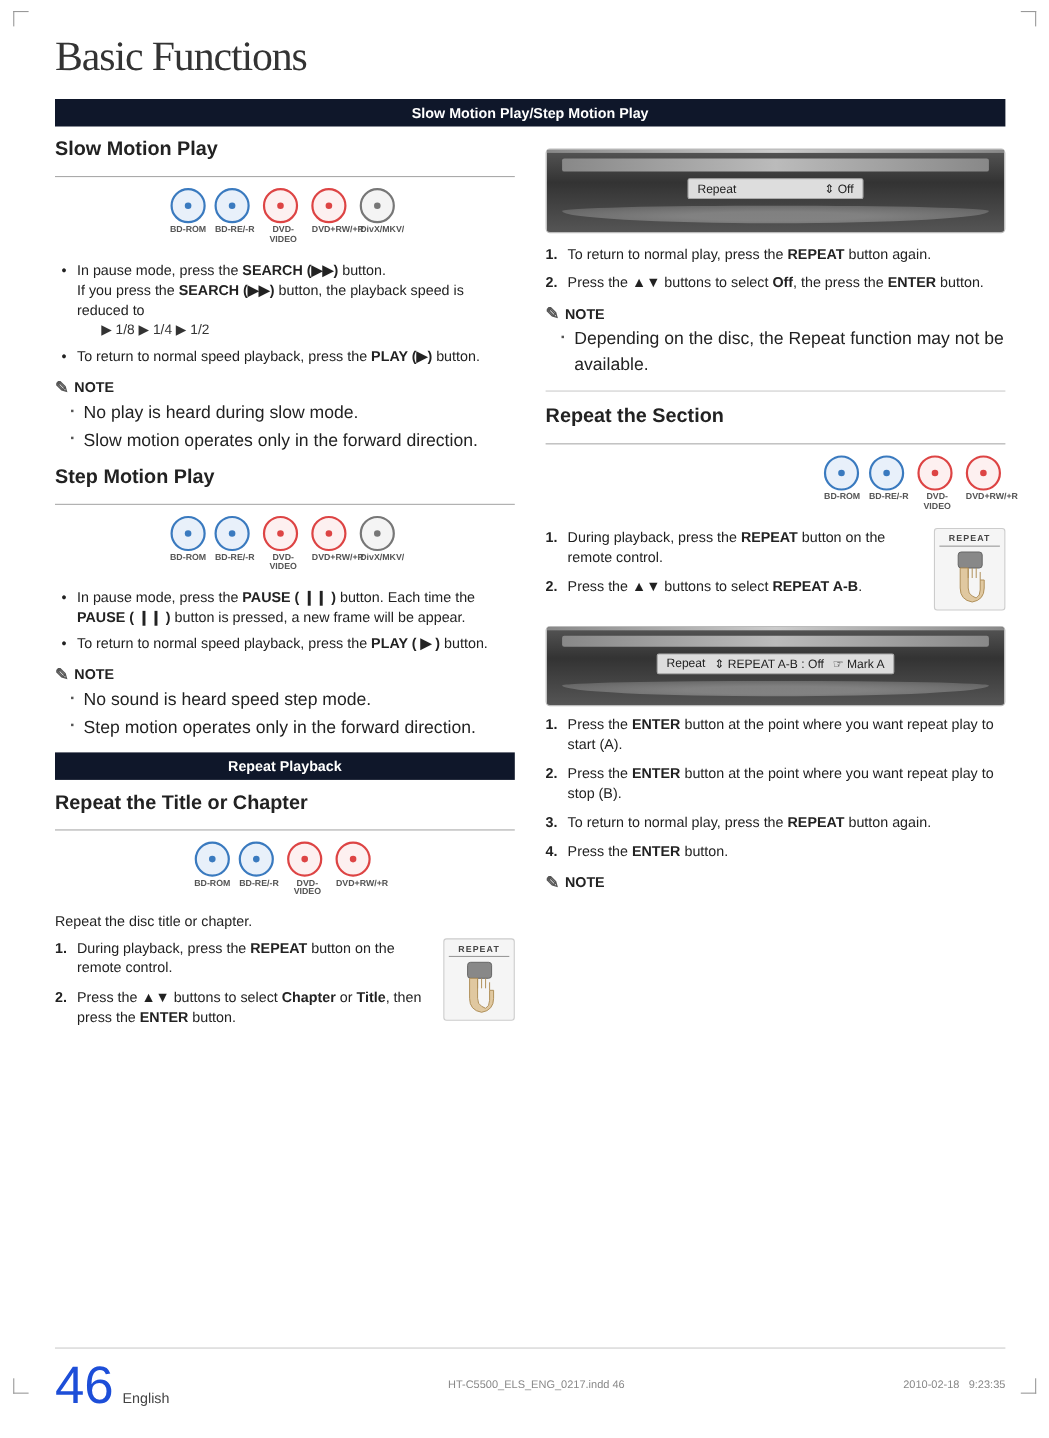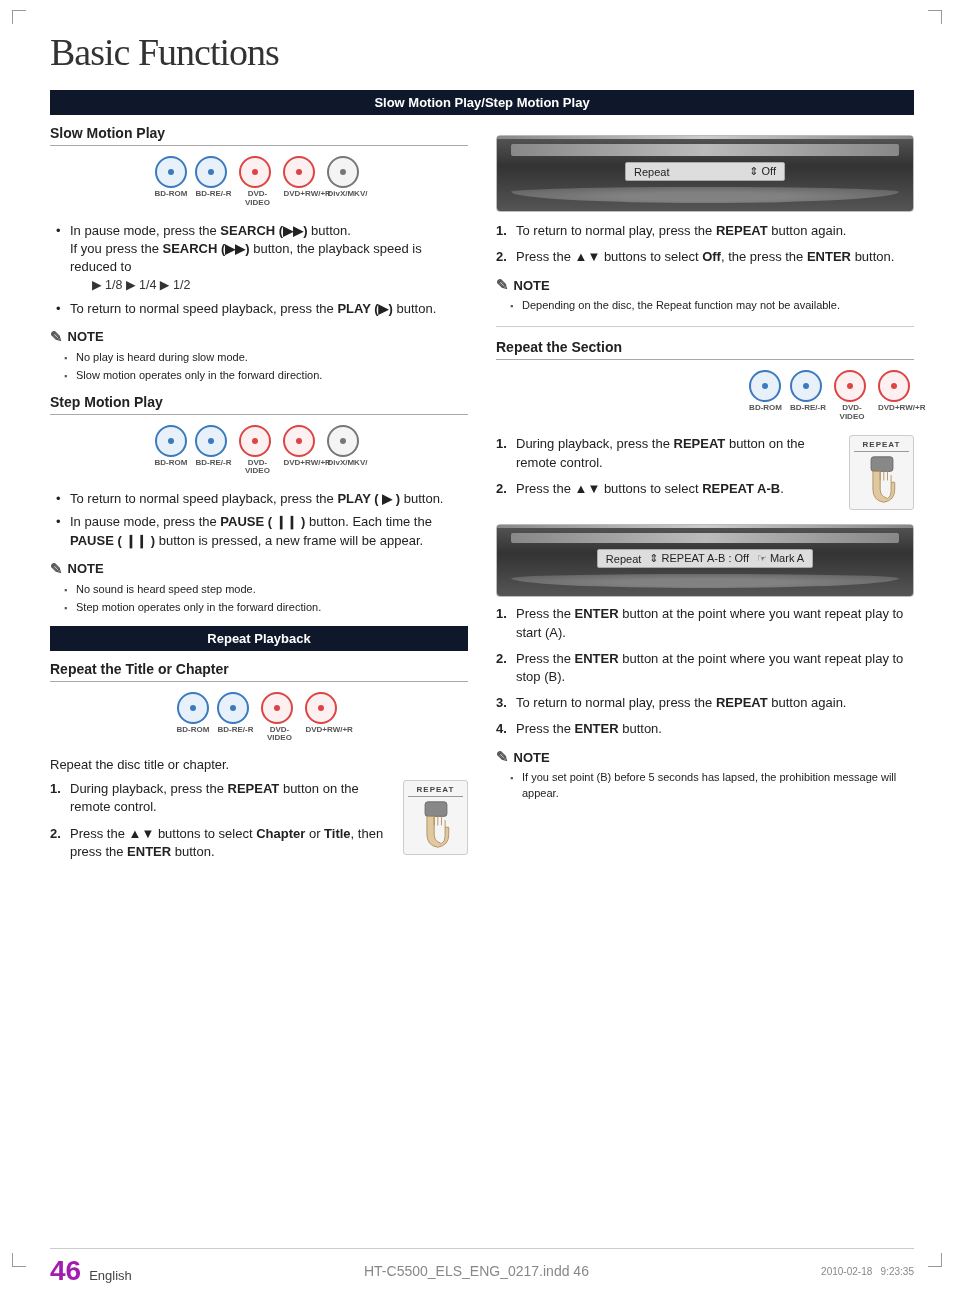--- a/index.html
+++ b/index.html
@@ -61,25 +61,25 @@
       color: #fff;
       text-align: center;
       padding: 5px 10px;
       font-size: 13px;
       font-weight: bold;
       margin-bottom: 10px;
     }
 
     
     .section-title {
-      font-size: 14px;
+      font-size: 18px;
       font-weight: bold;
       color: #222;
       border-bottom: 1px solid #aaa;
-      padding-bottom: 4px;
+      padding-bottom: 14px;
       margin-bottom: 10px;
     }
 
     
     .disc-icons {
       display: flex;
       justify-content: center;
       gap: 8px;
       margin: 10px 0 14px 0;
     }
@@ -177,21 +177,21 @@
     }
     .note-block ul {
       list-style: none;
       padding-left: 14px;
     }
     .note-block ul li {
       position: relative;
       padding-left: 12px;
       margin-bottom: 3px;
       line-height: 1.4;
-      font-size: 11px;
+      font-size: 16px;
     }
     .note-block ul li::before {
       content: '▪';
       position: absolute;
       left: 0;
       font-size: 9px;
       top: 2px;
       color: #555;
     }
 
@@ -307,30 +307,30 @@
       justify-content: space-between;
       border-top: 1px solid #ccc;
       padding-top: 6px;
     }
     .page-num-block {
       display: flex;
       align-items: baseline;
       gap: 8px;
     }
     .page-num {
-      font-size: 28px;
-      font-weight: bold;
-      color: #a21caf;
+      font-size: 48px;
+      font-weight: normal;
+      color: #1d4ed8;
     }
     .page-lang {
       font-size: 13px;
       color: #444;
     }
     .footer-file {
-      font-size: 14px;
+      font-size: 10px;
       color: #888;
     }
     .footer-date {
       font-size: 10px;
       color: #888;
     }
 
     
     .clearfix::after { content: ''; display: block; clear: both; }
 
@@ -451,22 +451,22 @@
             <div class="disc-circle"></div>
             <span class="disc-label">DVD+RW/+R</span>
           </div>
           <div class="disc-icon disc-divx">
             <div class="disc-circle"></div>
             <span class="disc-label">DivX/MKV/</span>
           </div>
         </div>
 
         <ul>
+          <li>In pause mode, press the <b>PAUSE ( ❙❙ )</b> button. Each time the <b>PAUSE ( ❙❙ )</b> button is pressed, a new frame will be appear.</li>
           <li>To return to normal speed playback, press the <b>PLAY ( ▶ )</b> button.</li>
-          <li>In pause mode, press the <b>PAUSE ( ❙❙ )</b> button. Each time the <b>PAUSE ( ❙❙ )</b> button is pressed, a new frame will be appear.</li>
         </ul>
 
         <div class="note-block">
           <div class="note-header">
             <span class="note-icon">✎</span>
             <span>NOTE</span>
           </div>
           <ul>
             <li>No sound is heard speed step mode.</li>
             <li>Step motion operates only in the forward direction.</li>
@@ -620,23 +620,20 @@
           <li>Press the <b>ENTER</b> button at the point where you want repeat play to stop (B).</li>
           <li>To return to normal play, press the <b>REPEAT</b> button again.</li>
           <li>Press the <b>ENTER</b> button.</li>
         </ol>
 
         <div class="note-block">
           <div class="note-header">
             <span class="note-icon">✎</span>
             <span>NOTE</span>
           </div>
-          <ul>
-            <li>If you set point (B) before 5 seconds has lapsed, the prohibition message will appear.</li>
-          </ul>
         </div>
       </div>
 
     </div>
   </div>
 
   <div class="page-footer">
     <div class="page-num-block">
       <span class="page-num">46</span>
       <span class="page-lang">English</span>

